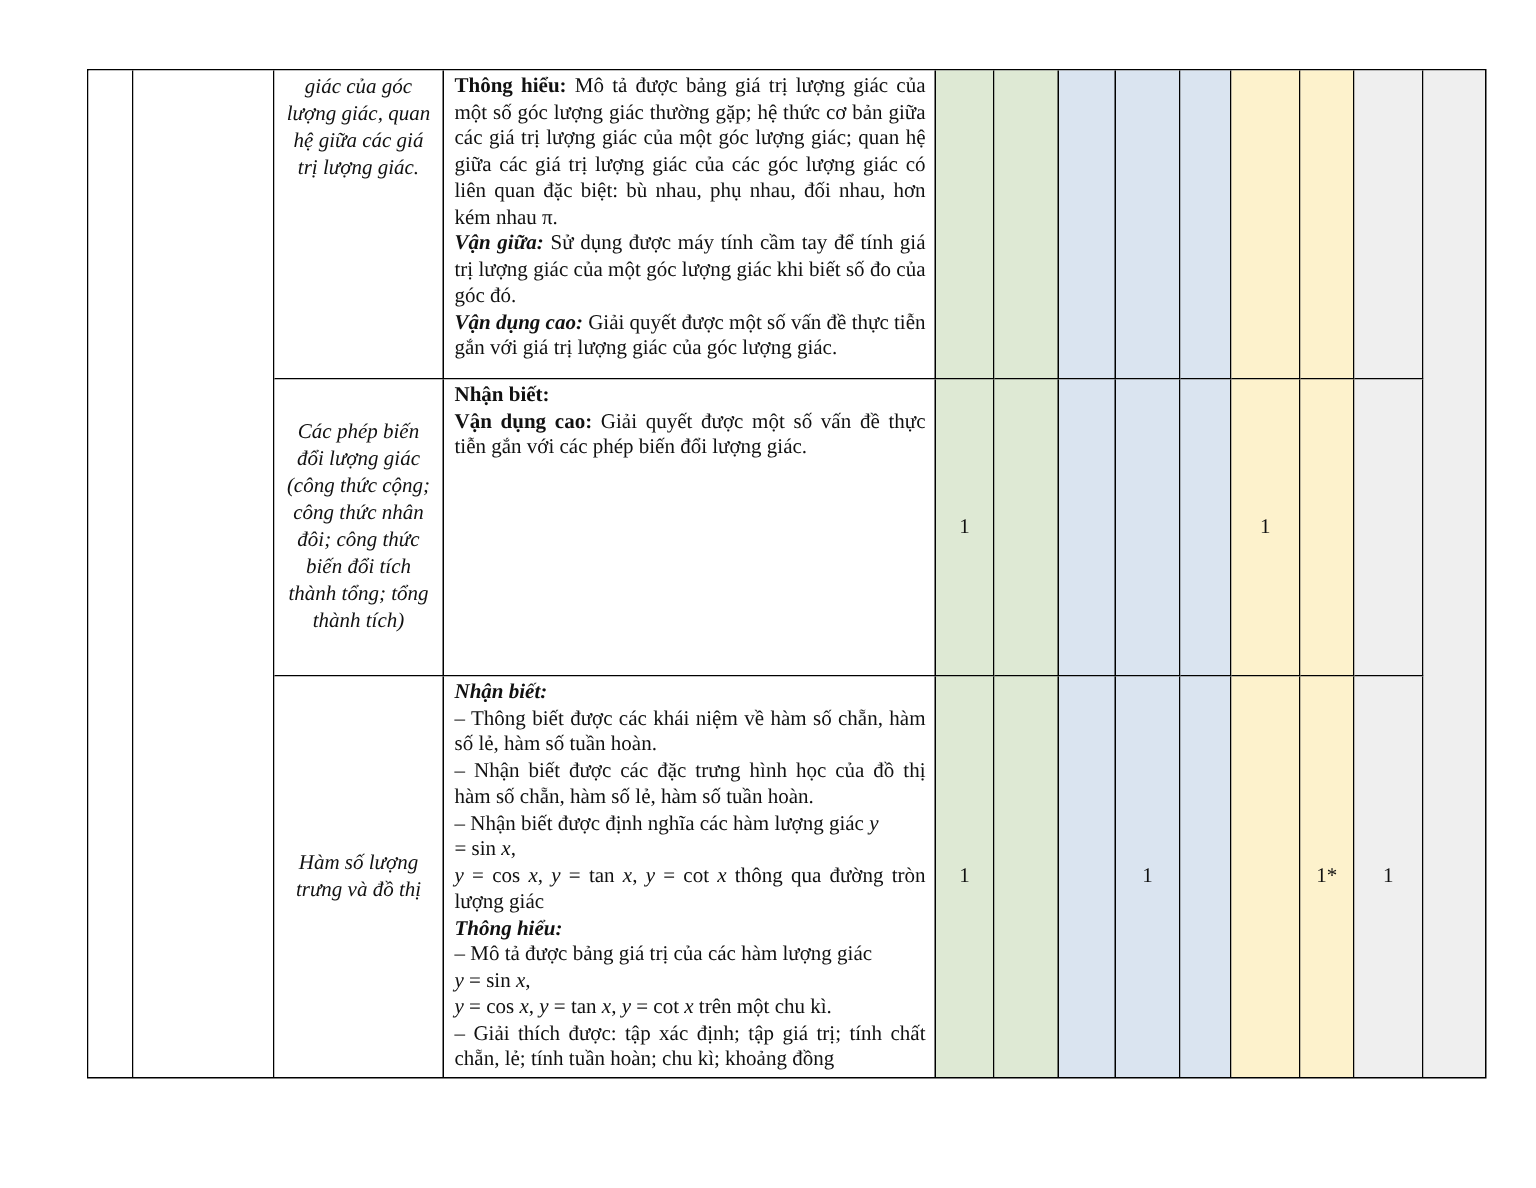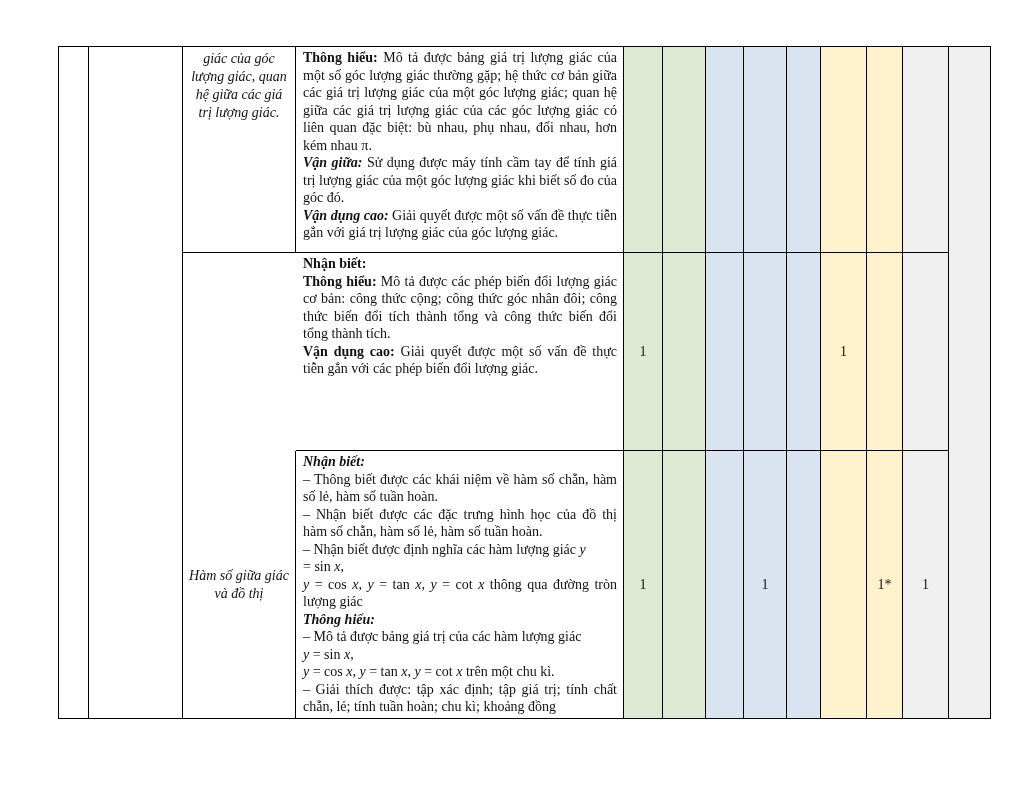--- a/index.html
+++ b/index.html
@@ -38,39 +38,41 @@
         <p><span style="font-weight: bold; font-style: italic;">Vận dụng cao:</span><span> Giải quyết được một số vấn đề thực tiễn gắn với giá trị lượng giác của góc lượng giác.</span></p>
       </div>
       <div class="cell val bg-green" style="grid-area: 1 / 5 / span 1;"></div>
       <div class="cell val bg-green" style="grid-area: 1 / 6 / span 1;"></div>
       <div class="cell val bg-blue" style="grid-area: 1 / 7 / span 1;"></div>
       <div class="cell val bg-blue" style="grid-area: 1 / 8 / span 1;"></div>
       <div class="cell val bg-blue" style="grid-area: 1 / 9 / span 1;"></div>
       <div class="cell val bg-yellow" style="grid-area: 1 / 10 / span 1;"></div>
       <div class="cell val bg-yellow" style="grid-area: 1 / 11 / span 1;"></div>
       <div class="cell val bg-gray" style="grid-area: 1 / 12 / span 1;"></div>
+      <div class="cell topic v-middle bg-white" style="grid-area: 2 / 3 / span 1;">
+        <span>Các phép biến đổi lượng giác (công thức cộng; công thức nhân đôi; công thức biến đổi tích thành tổng; tổng thành tích)</span>
+      </div>
       <div class="cell desc bg-white" style="grid-area: 2 / 4 / span 1;">
         <p><span style="font-weight: bold;">Nhận biết:</span></p>
-        <p><span style="font-weight: bold;">Thông hiểu:</span><span> Mô tả được các phép biến đổi lượng giác cơ bản: công thức cộng; công thức góc nhân đôi; công thức biến đổi tích thành tổng và công thức biến đổi tổng thành tích.</span></p>
         <p><span style="font-weight: bold;">Vận dụng cao:</span><span> Giải quyết được một số vấn đề thực tiễn gắn với các phép biến đổi lượng giác.</span></p>
       </div>
       <div class="cell val bg-green" style="grid-area: 2 / 5 / span 1;">
         <span>1</span>
       </div>
       <div class="cell val bg-green" style="grid-area: 2 / 6 / span 1;"></div>
       <div class="cell val bg-blue" style="grid-area: 2 / 7 / span 1;"></div>
       <div class="cell val bg-blue" style="grid-area: 2 / 8 / span 1;"></div>
       <div class="cell val bg-blue" style="grid-area: 2 / 9 / span 1;"></div>
       <div class="cell val bg-yellow" style="grid-area: 2 / 10 / span 1;">
         <span>1</span>
       </div>
       <div class="cell val bg-yellow" style="grid-area: 2 / 11 / span 1;"></div>
       <div class="cell val bg-gray" style="grid-area: 2 / 12 / span 1;"></div>
       <div class="cell topic v-middle bg-white no-b" style="grid-area: 3 / 3 / span 1;">
-        <span>Hàm số giữa giác và đồ thị</span>
+        <span>Hàm số lượng trưng và đồ thị</span>
       </div>
       <div class="cell desc bg-white no-b" style="grid-area: 3 / 4 / span 1;">
         <p><span style="font-weight: bold; font-style: italic;">Nhận biết:</span></p>
         <p><span>– Thông biết được các khái niệm về hàm số chẵn, hàm số lẻ, hàm số tuần hoàn.</span></p>
         <p><span>– Nhận biết được các đặc trưng hình học của đồ thị hàm số chẵn, hàm số lẻ, hàm số tuần hoàn.</span></p>
         <p><span>– Nhận biết được định nghĩa các hàm lượng giác </span><span style="font-style: italic;">y</span><br><span>= sin </span><span style="font-style: italic;">x</span><span>,</span><br><span style="font-style: italic;">y</span><span> = cos </span><span style="font-style: italic;">x</span><span>, </span><span style="font-style: italic;">y</span><span> = tan </span><span style="font-style: italic;">x</span><span>, </span><span style="font-style: italic;">y</span><span> = cot </span><span style="font-style: italic;">x</span><span> thông qua đường tròn lượng giác</span></p>
         <p><span style="font-weight: bold; font-style: italic;">Thông hiểu:</span></p>
         <p><span>– Mô tả được bảng giá trị của các hàm lượng giác</span><br><span style="font-style: italic;">y</span><span> = sin </span><span style="font-style: italic;">x</span><span>,</span><br><span style="font-style: italic;">y</span><span> = cos </span><span style="font-style: italic;">x</span><span>, </span><span style="font-style: italic;">y</span><span> = tan </span><span style="font-style: italic;">x</span><span>, </span><span style="font-style: italic;">y</span><span> = cot </span><span style="font-style: italic;">x</span><span> trên một chu kì.</span></p>
         <p><span>– Giải thích được: tập xác định; tập giá trị; tính chất chẵn, lẻ; tính tuần hoàn; chu kì; khoảng đồng</span></p>
       </div>

